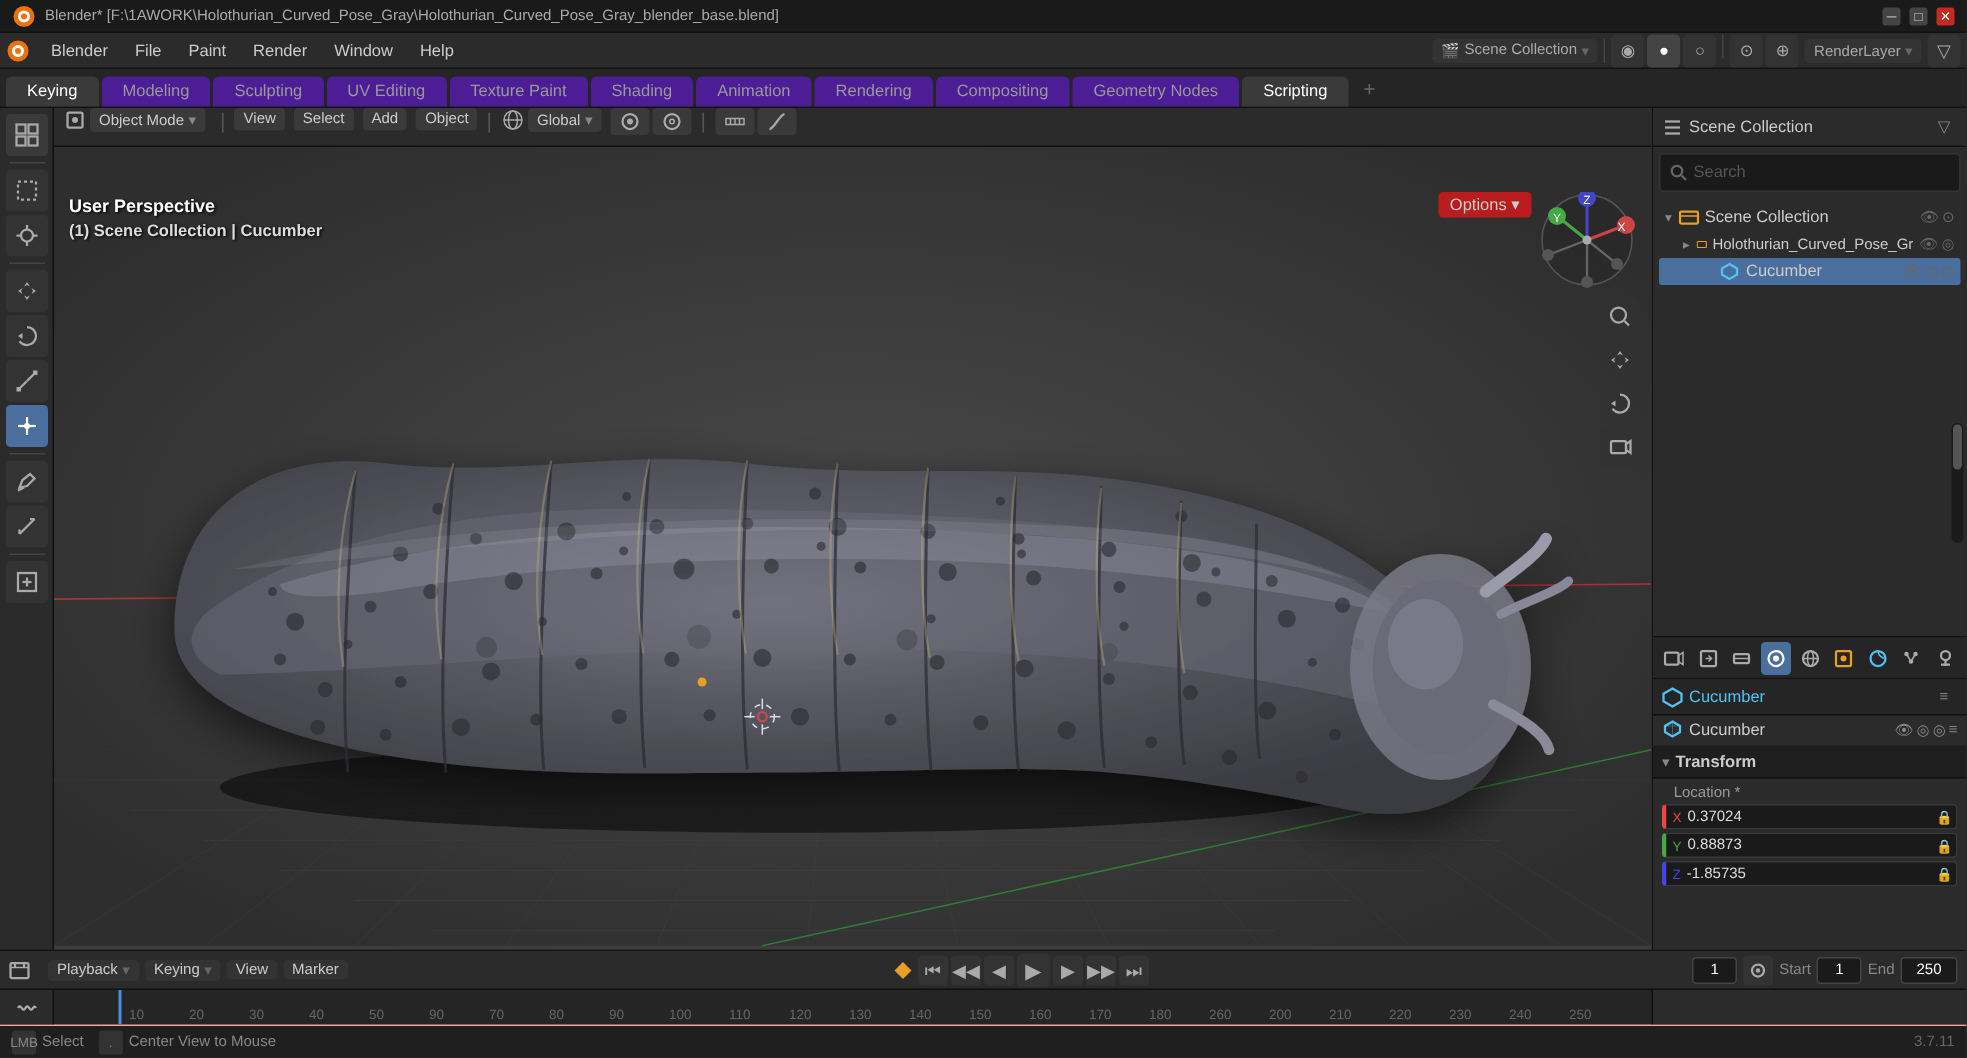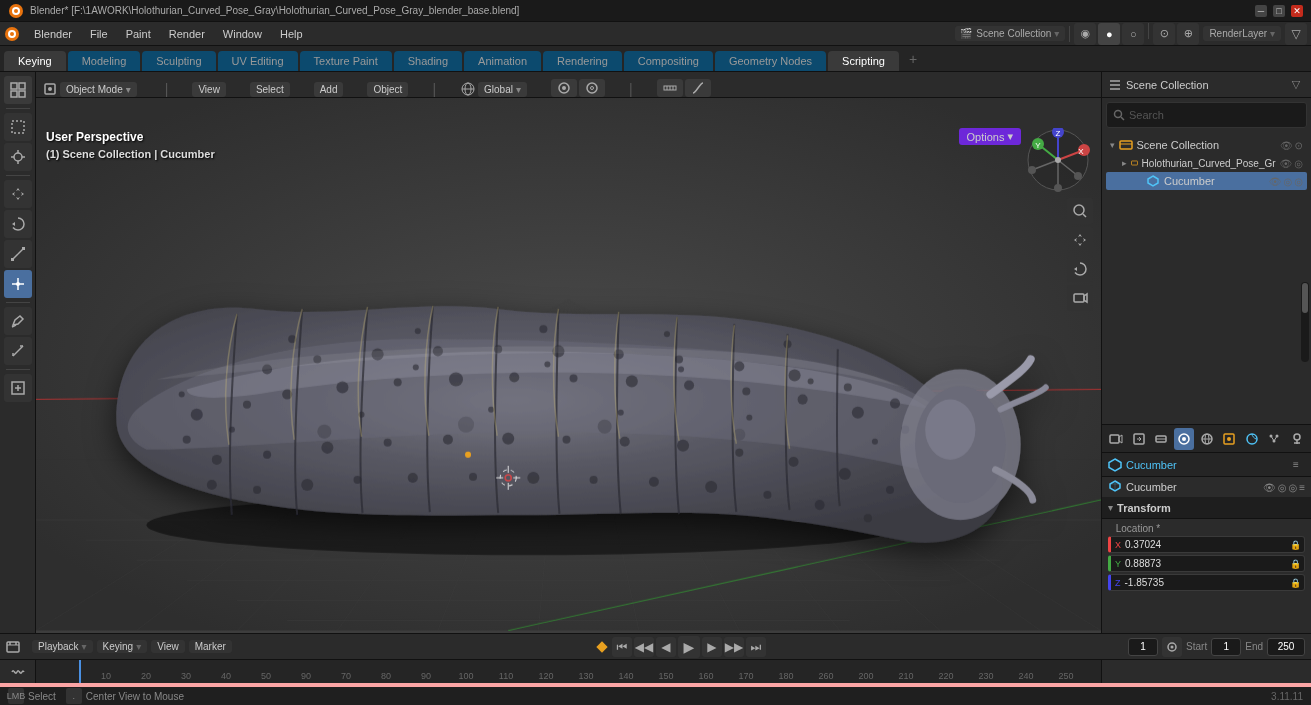--- a/index.html
+++ b/index.html
@@ -62,21 +62,21 @@
       align-items: flex-end;
       padding: 0 4px;
       border-bottom: 1px solid #111;
     }
     .workspace-tab {
       padding: 4px 14px;
       font-size: 11px;
       color: #999;
       cursor: pointer;
       border-radius: 4px 4px 0 0;
-      background: #0c4a6e;
+      background: #4c1d95;
       margin-right: 2px;
     }
     .workspace-tab.active {
       background: #3a3a3a;
       color: #fff;
     }
     .workspace-tab-add {
       padding: 4px 8px;
       color: #666;
       cursor: pointer;
@@ -125,23 +125,23 @@
       position: relative;
       background: #3d3d3d;
       overflow: hidden;
     }
 
     
     #viewport-header {
       height: 26px;
       background: #2b2b2b;
       display: flex;
-      align-items: flex-end;
+      align-items: flex-start;
       padding: 0 6px;
-      gap: 24px;
+      gap: 6px;
       border-bottom: 1px solid #111;
       position: absolute;
       top: 0; left: 0; right: 0;
       z-index: 10;
     }
     .vp-header-btn {
       padding: 2px 6px;
       background: #3a3a3a;
       border-radius: 3px;
       font-size: 10px;
@@ -209,21 +209,21 @@
       color: #aaa;
       font-size: 14px;
     }
 
     
     #options-btn {
       position: absolute;
       top: 30px;
       right: 80px;
       padding: 2px 8px;
-      background: #6d28d9;
+      background: #b91c1c;
       border-radius: 3px;
       font-size: 11px;
       color: #ccc;
       cursor: pointer;
       z-index: 5;
       display: flex;
       align-items: center;
       gap: 3px;
     }
 
@@ -320,41 +320,41 @@
       display: flex;
       align-items: flex-end;
       height: 100%;
       padding-left: 10px;
       gap: 0;
     }
     .frame-mark {
       font-size: 9px;
       color: #666;
       width: 40px;
-      text-align: center;
+      text-align: left;
       padding-bottom: 2px;
     }
     .frame-current-line {
       position: absolute;
       left: 50%;
       top: 0;
       bottom: 0;
       width: 2px;
       background: #4a90e2;
     }
 
     
     #status-bar {
       height: 22px;
       background: #1f1f1f;
       display: flex;
       align-items: center;
       padding: 0 8px;
       gap: 10px;
-      border-top: 4px solid #fca5a5;
+      border-top: 1px solid #fca5a5;
       font-size: 10px;
       color: #888;
     }
     .status-item {
       display: flex;
       align-items: center;
       gap: 4px;
     }
 
     
@@ -1358,14 +1358,14 @@
 <div id="status-bar">
   <div class="status-item">
     <div style="width:16px;height:16px;background:#333;border-radius:2px;display:flex;align-items:center;justify-content:center;font-size:9px;">LMB</div>
     <span>Select</span>
   </div>
   <div class="status-item">
     <div style="width:16px;height:16px;background:#333;border-radius:2px;display:flex;align-items:center;justify-content:center;font-size:9px;">.</div>
     <span>Center View to Mouse</span>
   </div>
   <div style="flex:1;"></div>
-  <span style="font-size:10px;color:#666;">3.11.11</span>
+  <span style="font-size:10px;color:#666;">3.7.11</span>
 </div>
 
 </body></html>

